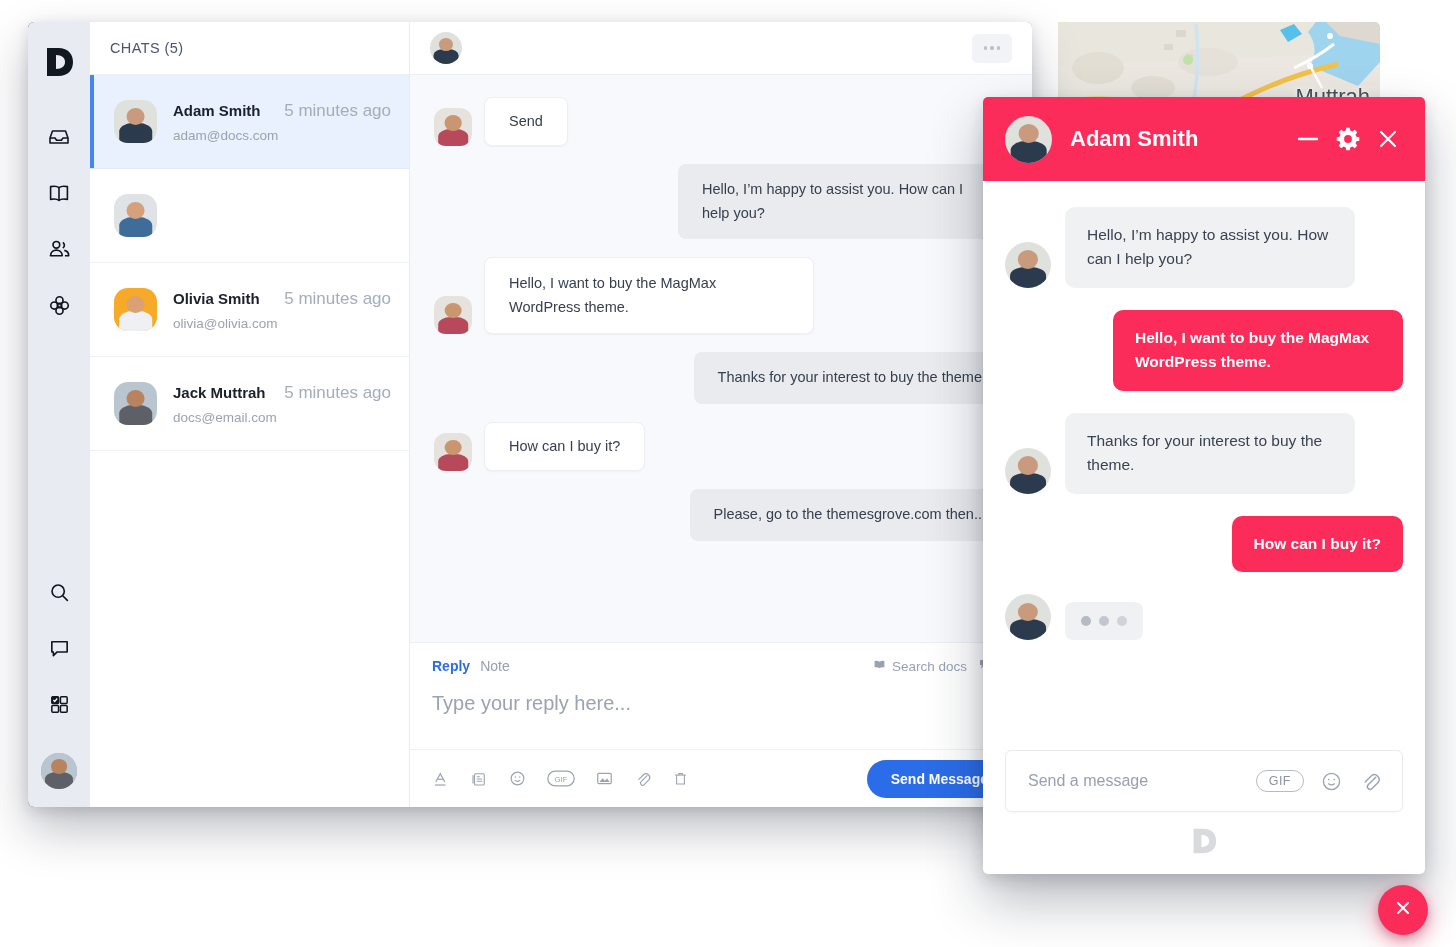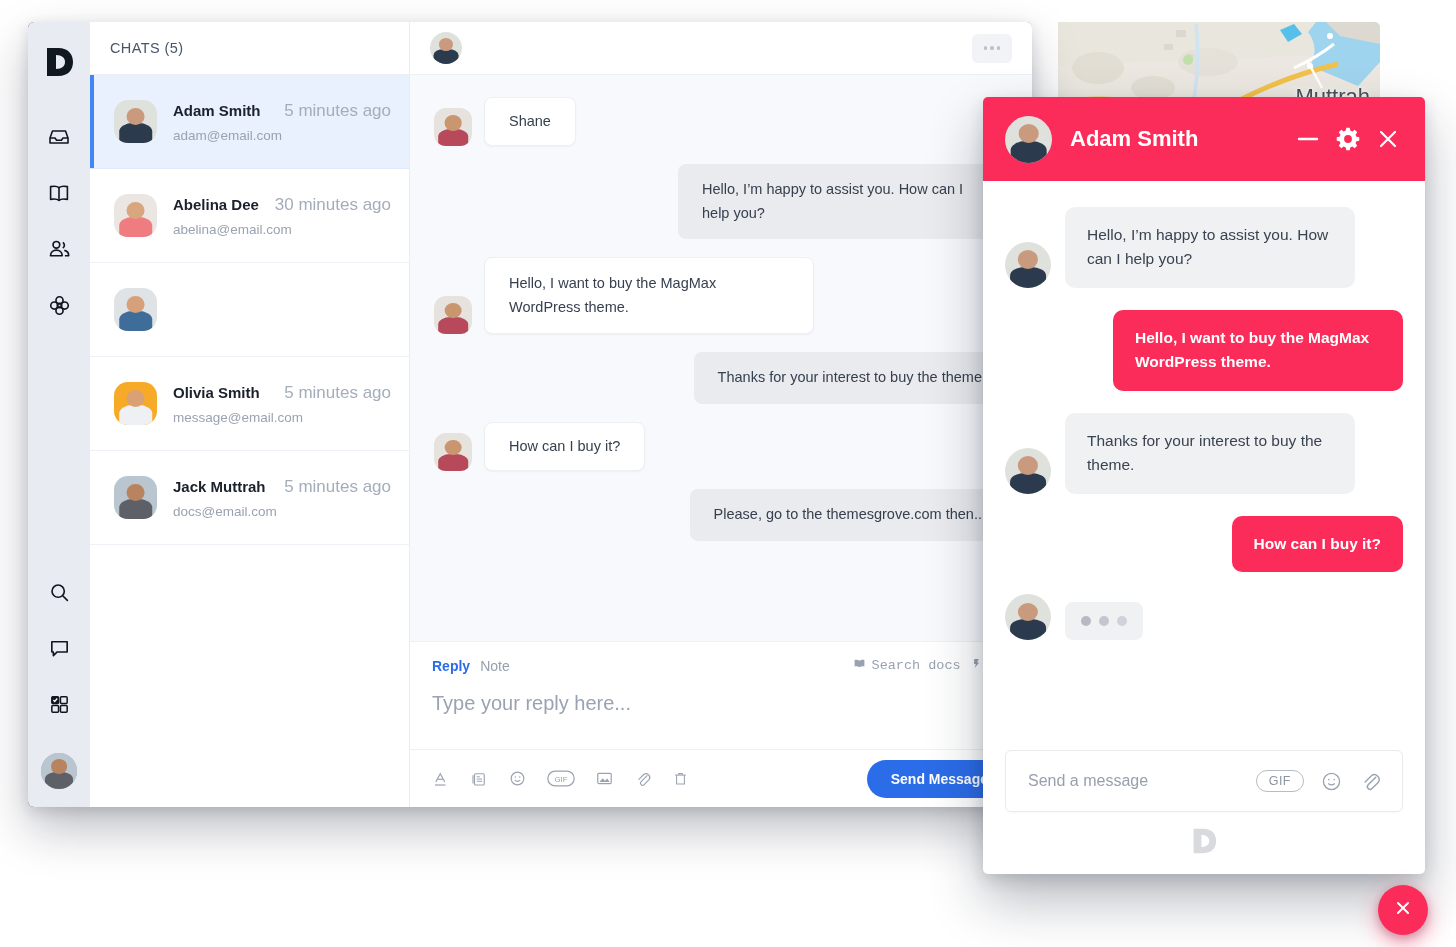--- a/index.html
+++ b/index.html
@@ -108,21 +108,21 @@
   .bub.sm { padding: 12px 24px; }
 
   
   .composer { flex: 0 0 auto; background:#fff; border-top:1px solid #eceff4; }
   .comp-tabs {
     display:flex; align-items:center; padding: 15px 20px 0 22px; gap: 10px;
   }
   .comp-tab { font-size: 14px; cursor:pointer; color:#97a0ae; }
   .comp-tab.active { color:#2b6ce8; font-weight:700; }
   .comp-tabs-sp { flex:1 1 auto; }
-  .comp-action { display:flex; align-items:center; gap:6px; font-size:13.5px; color:#98a2b1; cursor:pointer; white-space:nowrap;font-family:Liberation Mono, monospace; }
+  .comp-action { display:flex; align-items:center; gap:6px; font-size:13.5px; color:#98a2b1; cursor:pointer; white-space:nowrap; }
   .comp-text {
     padding: 18px 22px 34px 22px; font-size: 20px; color: #9aa3b2;
     min-height: 72px; cursor: text;
   }
   .comp-bar {
     border-top:1px solid #eef1f5; height: 58px;
     display:flex; align-items:center; padding: 0 20px 0 22px; gap: 20px;
   }
   .tool { cursor:pointer; display:flex; align-items:center; color:#9aa3b2; }
   .comp-bar-sp { flex:1 1 auto; }
@@ -346,50 +346,38 @@
       <div id="chat-rows">
           <div class="chat-row active">
             <div class="chat-av">
               <div class="ph ph-adam"></div>
             </div>
             <div class="chat-body">
               <div class="chat-line1">
                 <span class="chat-name">Adam Smith</span>
                 <span class="chat-time">5 minutes ago</span>
               </div>
-              <div class="chat-mail">adam@email.com</div>
-            </div>
-          </div>
-          <div class="chat-row">
-            <div class="chat-av">
-              <div class="ph ph-abelina"></div>
-            </div>
-            <div class="chat-body">
-              <div class="chat-line1">
-                <span class="chat-name">Abelina Dee</span>
-                <span class="chat-time">30 minutes ago</span>
-              </div>
-              <div class="chat-mail">abelina@email.com</div>
+              <div class="chat-mail">adam@docs.com</div>
             </div>
           </div>
           <div class="chat-row">
             <div class="chat-av">
               <div class="ph ph-shane"></div>
             </div>
           </div>
           <div class="chat-row">
             <div class="chat-av">
               <div class="ph ph-olivia"></div>
             </div>
             <div class="chat-body">
               <div class="chat-line1">
                 <span class="chat-name">Olivia Smith</span>
                 <span class="chat-time">5 minutes ago</span>
               </div>
-              <div class="chat-mail">message@email.com</div>
+              <div class="chat-mail">olivia@olivia.com</div>
             </div>
           </div>
           <div class="chat-row">
             <div class="chat-av">
               <div class="ph ph-jack"></div>
             </div>
             <div class="chat-body">
               <div class="chat-line1">
                 <span class="chat-name">Jack Muttrah</span>
                 <span class="chat-time">5 minutes ago</span>
@@ -411,21 +399,21 @@
           <i></i>
           <i></i>
         </div>
       </div>
 
       <div class="msgs" id="conv-msgs">
           <div class="msg them">
             <div class="msg-av">
               <div class="ph ph-adam2"></div>
             </div>
-            <div class="bub sm" style="">Shane</div>
+            <div class="bub sm" style="">Send</div>
           </div>
           <div class="msg me">
             <div class="bub" style="max-width:330px;">Hello, I’m happy to assist you. How can I help you?</div>
           </div>
           <div class="msg them">
             <div class="msg-av">
               <div class="ph ph-adam2"></div>
             </div>
             <div class="bub" style="max-width:330px;">Hello, I want to buy the MagMax WordPress theme.</div>
           </div>

